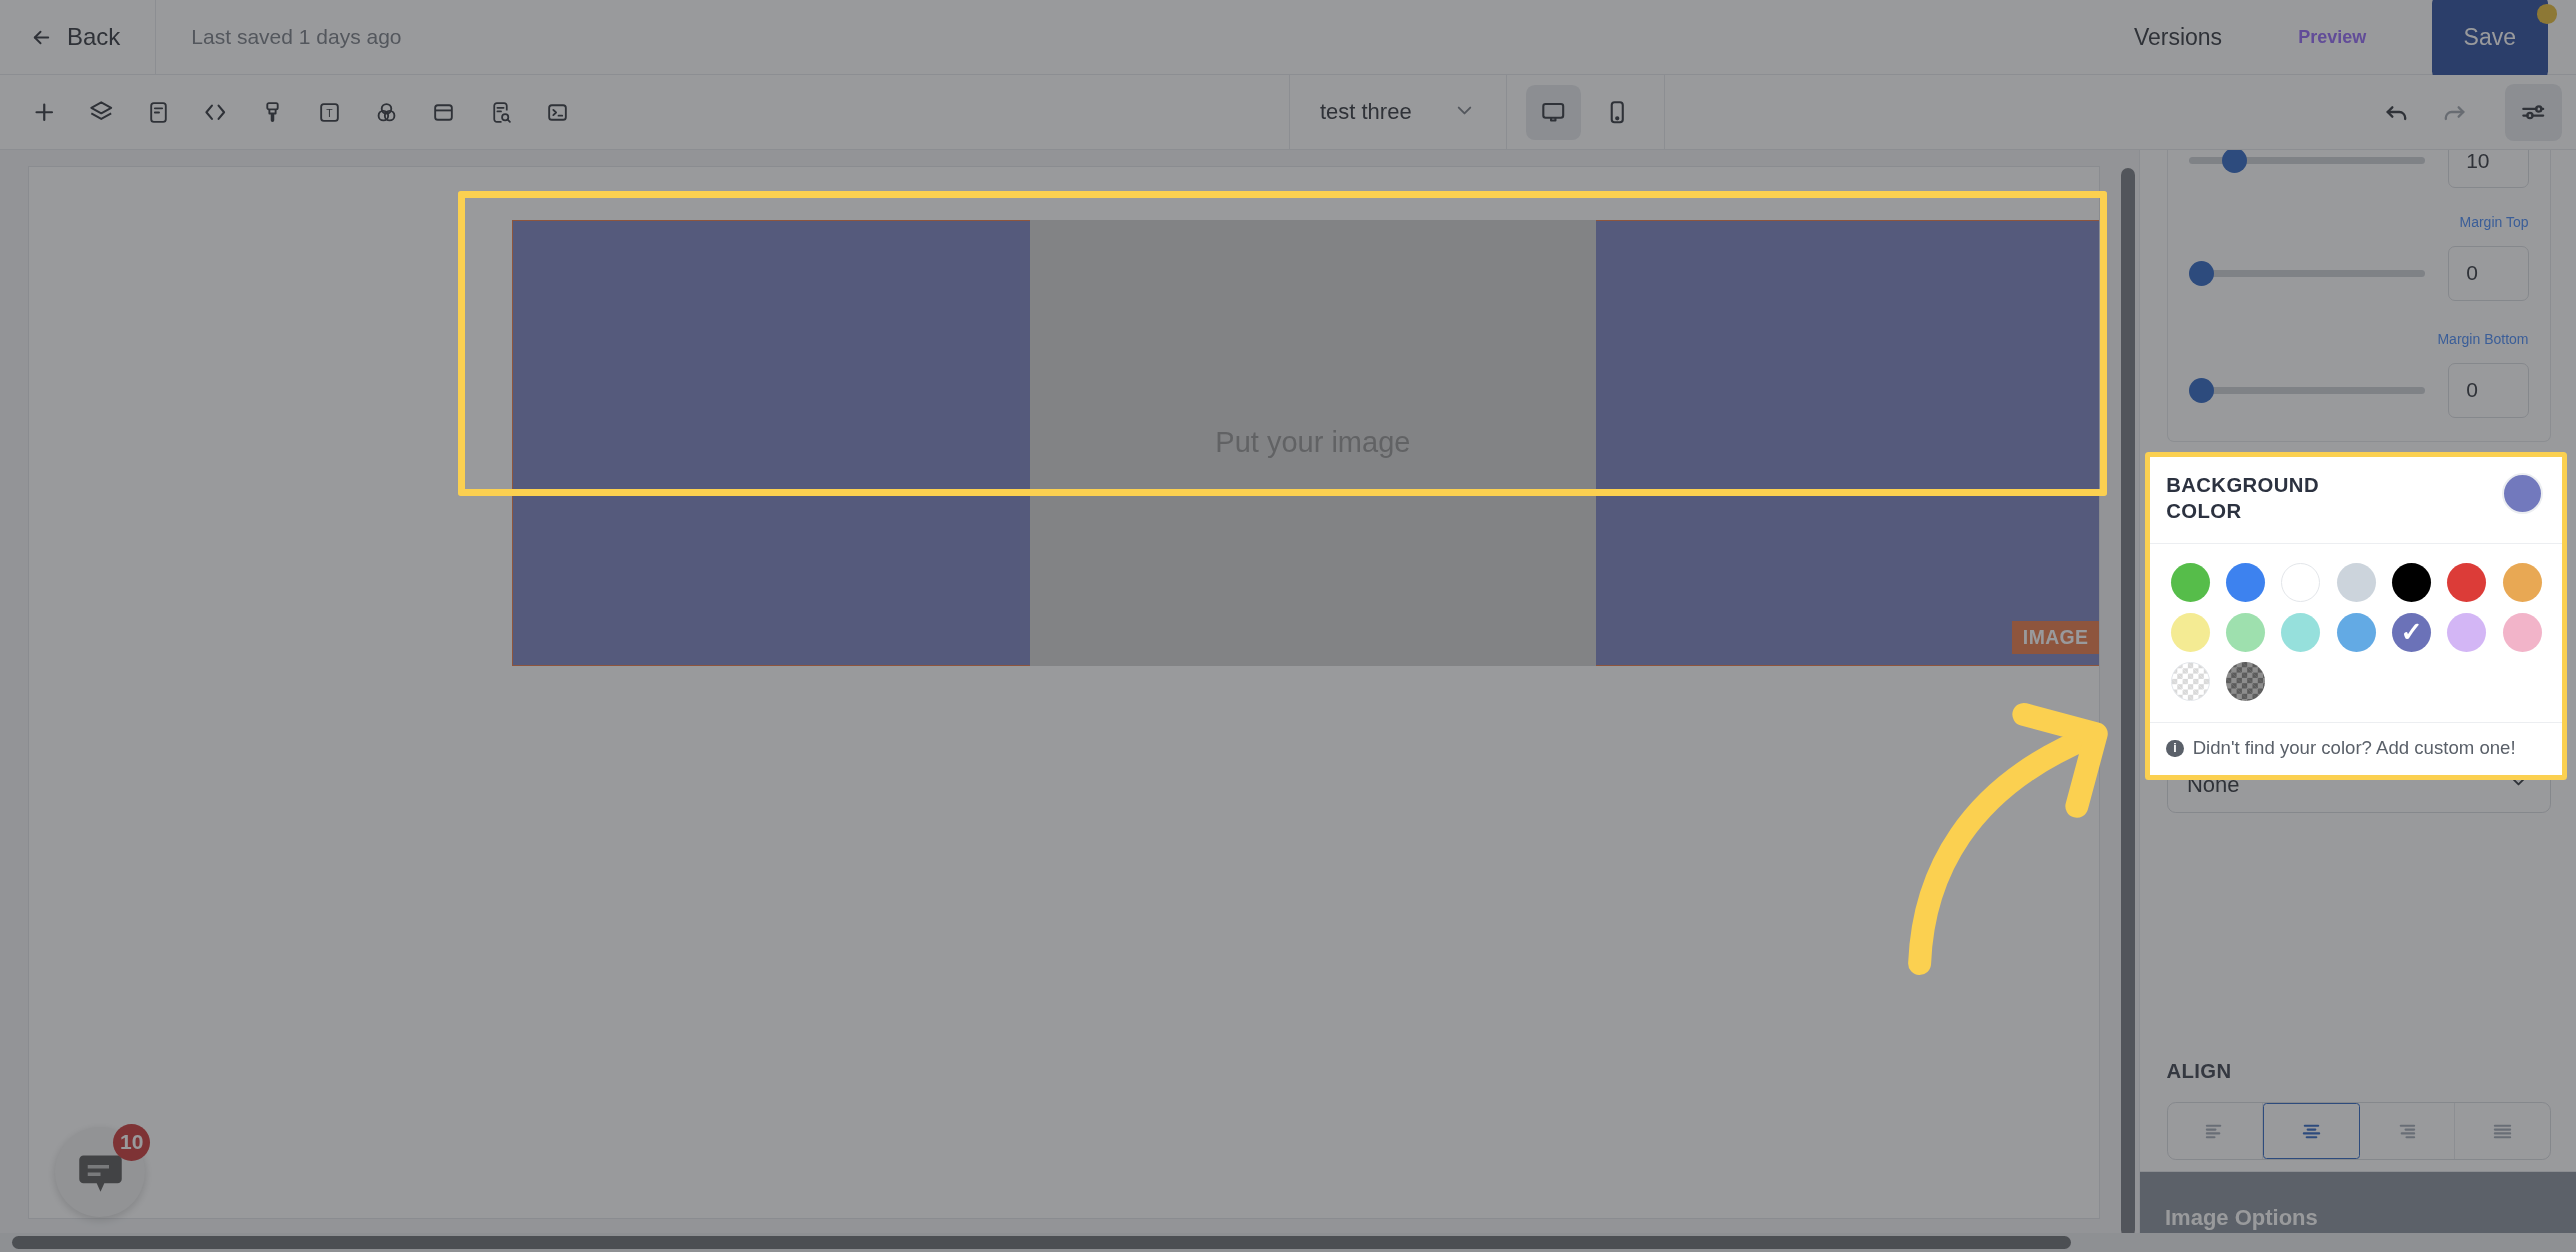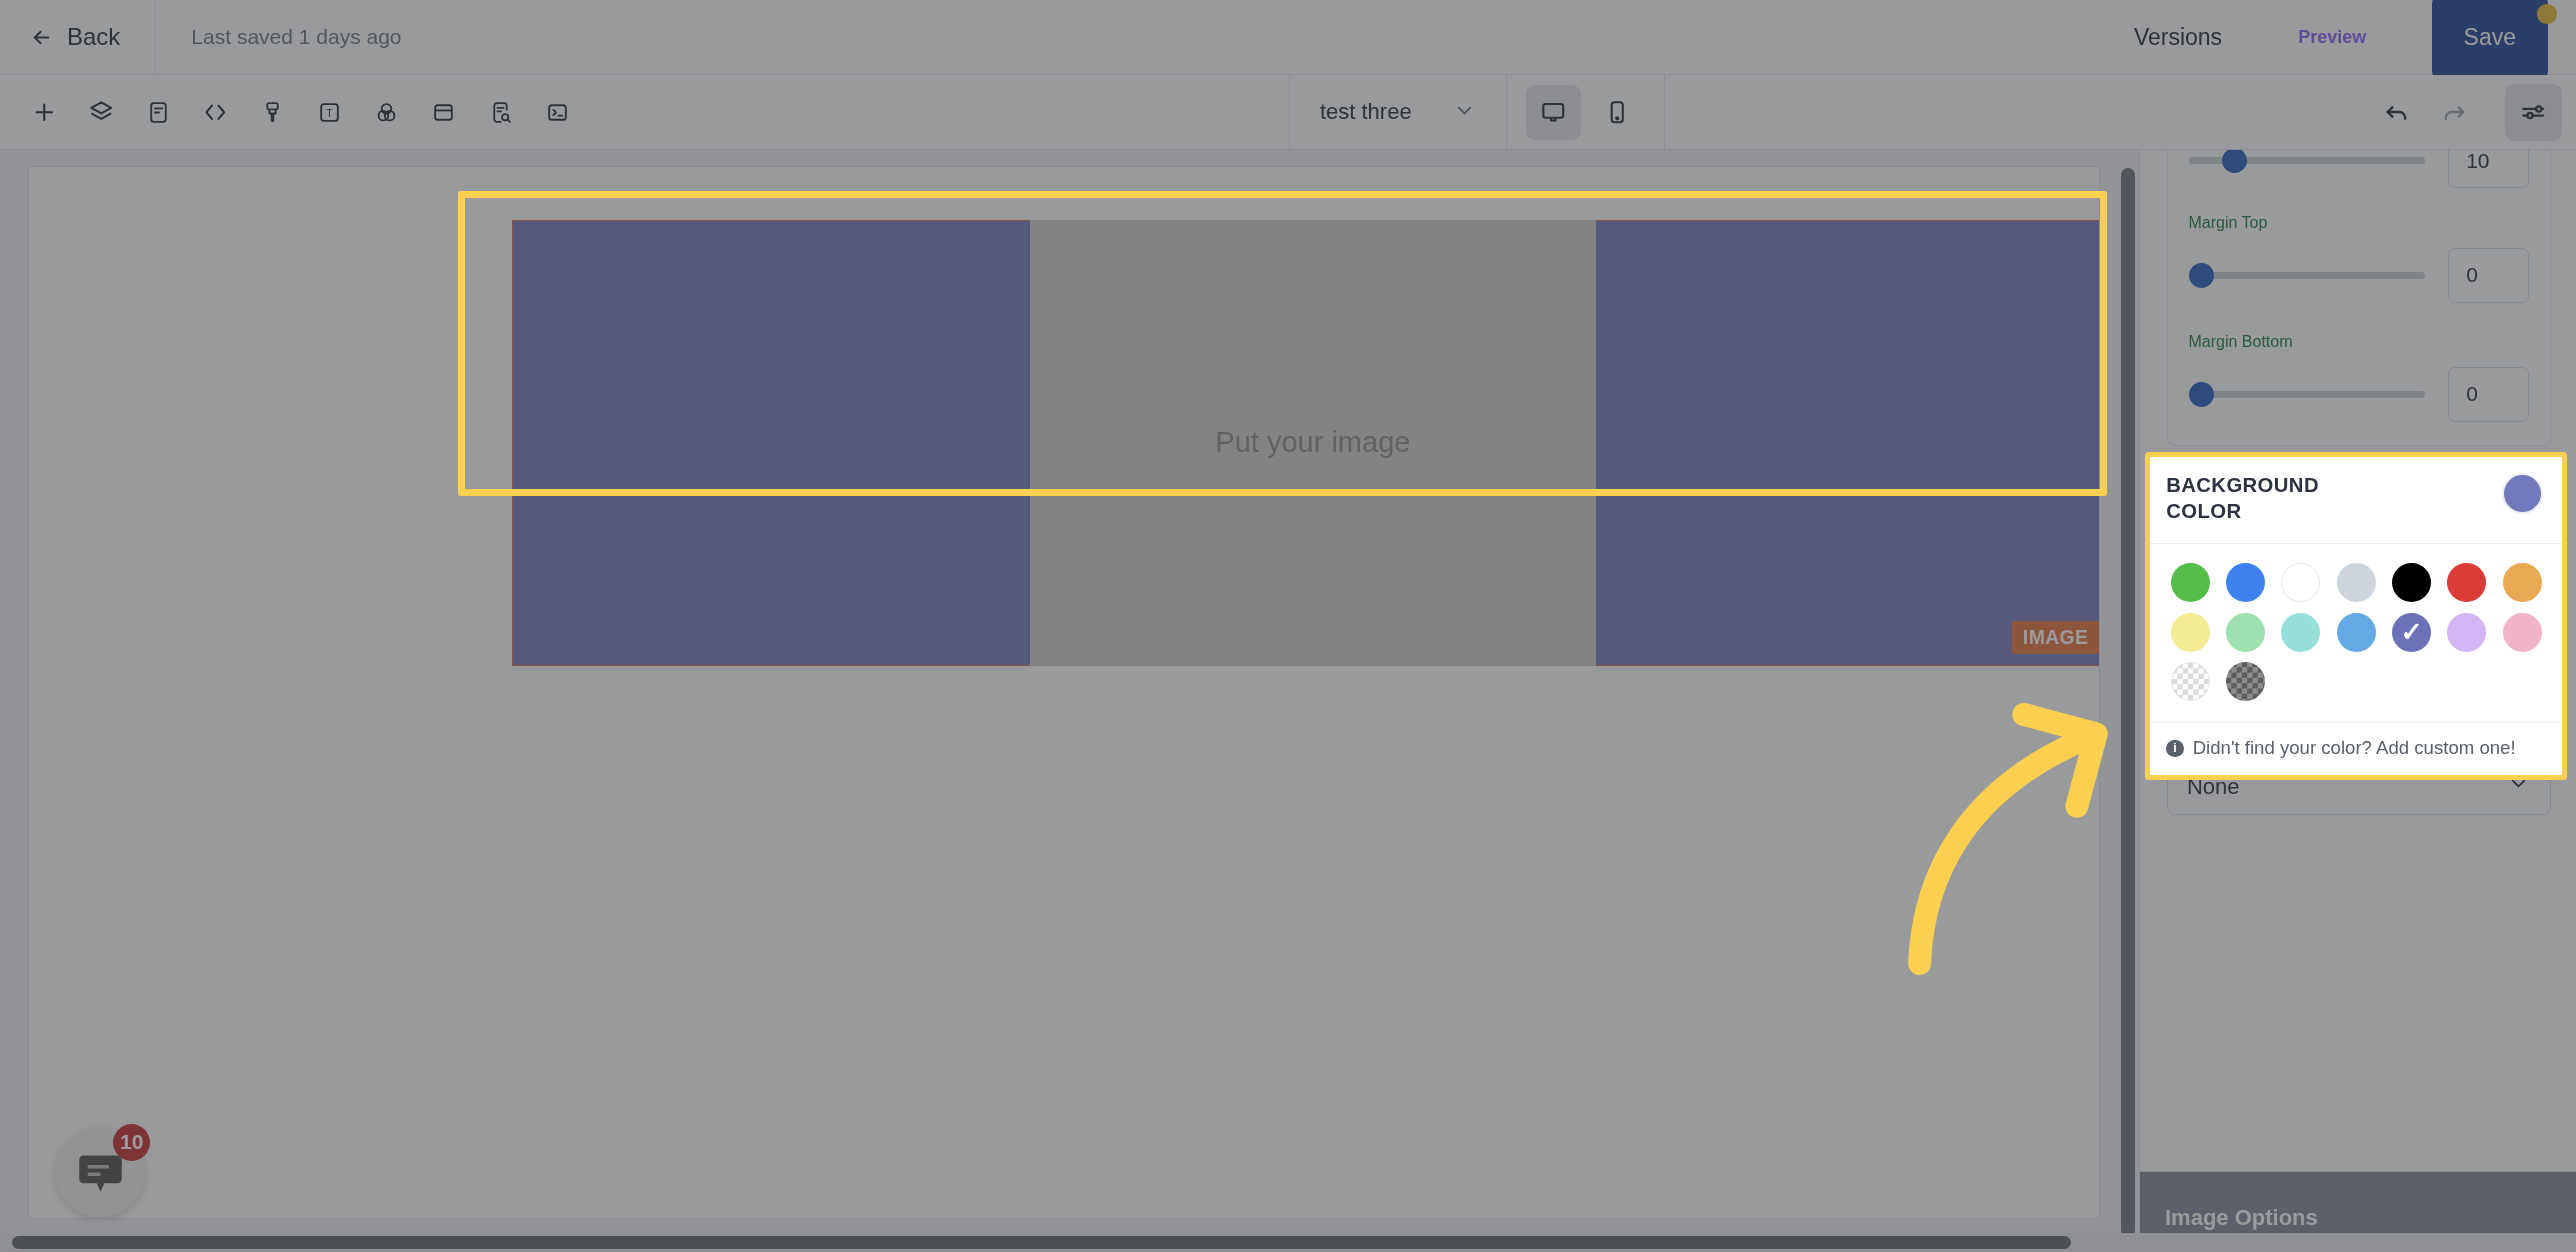--- a/index.html
+++ b/index.html
@@ -113,21 +113,21 @@
   
   .right-panel {
     position: absolute; top: 150px; right: 0; width: 437px; height: 1102px;
     background: #ffffff; border-left: 0.9px solid #e3e6ea;
     overflow: hidden;
   }
   .rp-card {
     margin: 0 26.5px; border: 0.9px solid #e3e6ea; border-radius: 7px;
     padding: 16px 21px 23px 21px;
   }
-  .field-label { font-size: 16px; color: #15803d; margin-bottom: 16px; }
+  .field-label { font-size: 14px; color: #3b82f6; margin-bottom: 16px; text-align: right; }
   .slider-row { display: flex; align-items: center; gap: 23px; }
   .slider-track {
     position: relative; flex: 1; height: 7px; background: #c8ccd2; border-radius: 3.5px;
   }
   .slider-knob {
     position: absolute; top: -8.8px; left: 0;
     width: 25px; height: 25px; border-radius: 50%; background: #1f5bbf;
   }
   .num-box {
     width: 81px; height: 55px; border: 0.9px solid #d6d9de; border-radius: 7px;
@@ -472,20 +472,45 @@
       <div class="sel-box">
         <span>None</span>
         <span>
           <svg viewBox="0 0 24 24" width="23" height="23" fill="none" stroke="#22262e" stroke-width="2" stroke-linecap="round" stroke-linejoin="round">
               <path d="M6 9l6 6 6-6"></path>
             </svg>
         </span>
       </div>
     </div>
 
+    <div style="position:absolute; top:910px; left:26.5px; width:384px;">
+      <div class="section-head" style="margin-bottom:19.4px;">ALIGN</div>
+      <div class="align-group">
+        <div class="align-btn">
+          <svg viewBox="0 0 24 24" width="23" height="23" stroke="#9aa3b0" stroke-width="2.2" stroke-linecap="round">
+              <path d="M4 6h14M4 10h9M4 14h13M4 18h8"></path>
+            </svg>
+        </div>
+        <div class="align-btn active">
+          <svg viewBox="0 0 24 24" width="23" height="23" stroke="#1f5bbf" stroke-width="2.2" stroke-linecap="round">
+              <path d="M5 6h14M8 10h8M4 14h16M7 18h10"></path>
+            </svg>
+        </div>
+        <div class="align-btn">
+          <svg viewBox="0 0 24 24" width="23" height="23" stroke="#9aa3b0" stroke-width="2.2" stroke-linecap="round">
+              <path d="M6 6h14M11 10h9M7 14h13M12 18h8"></path>
+            </svg>
+        </div>
+        <div class="align-btn">
+          <svg viewBox="0 0 24 24" width="23" height="23" stroke="#9aa3b0" stroke-width="2.2" stroke-linecap="round">
+              <path d="M4 6h16M4 10h16M4 14h16M4 18h16"></path>
+            </svg>
+        </div>
+      </div>
+    </div>
 
     <div class="io-card" style="position:absolute; top:1021px; left:0; width:437px;">
       <div class="io-head">Image Options</div>
       <div class="io-body">
         
         
         
       </div>
     </div>
 

